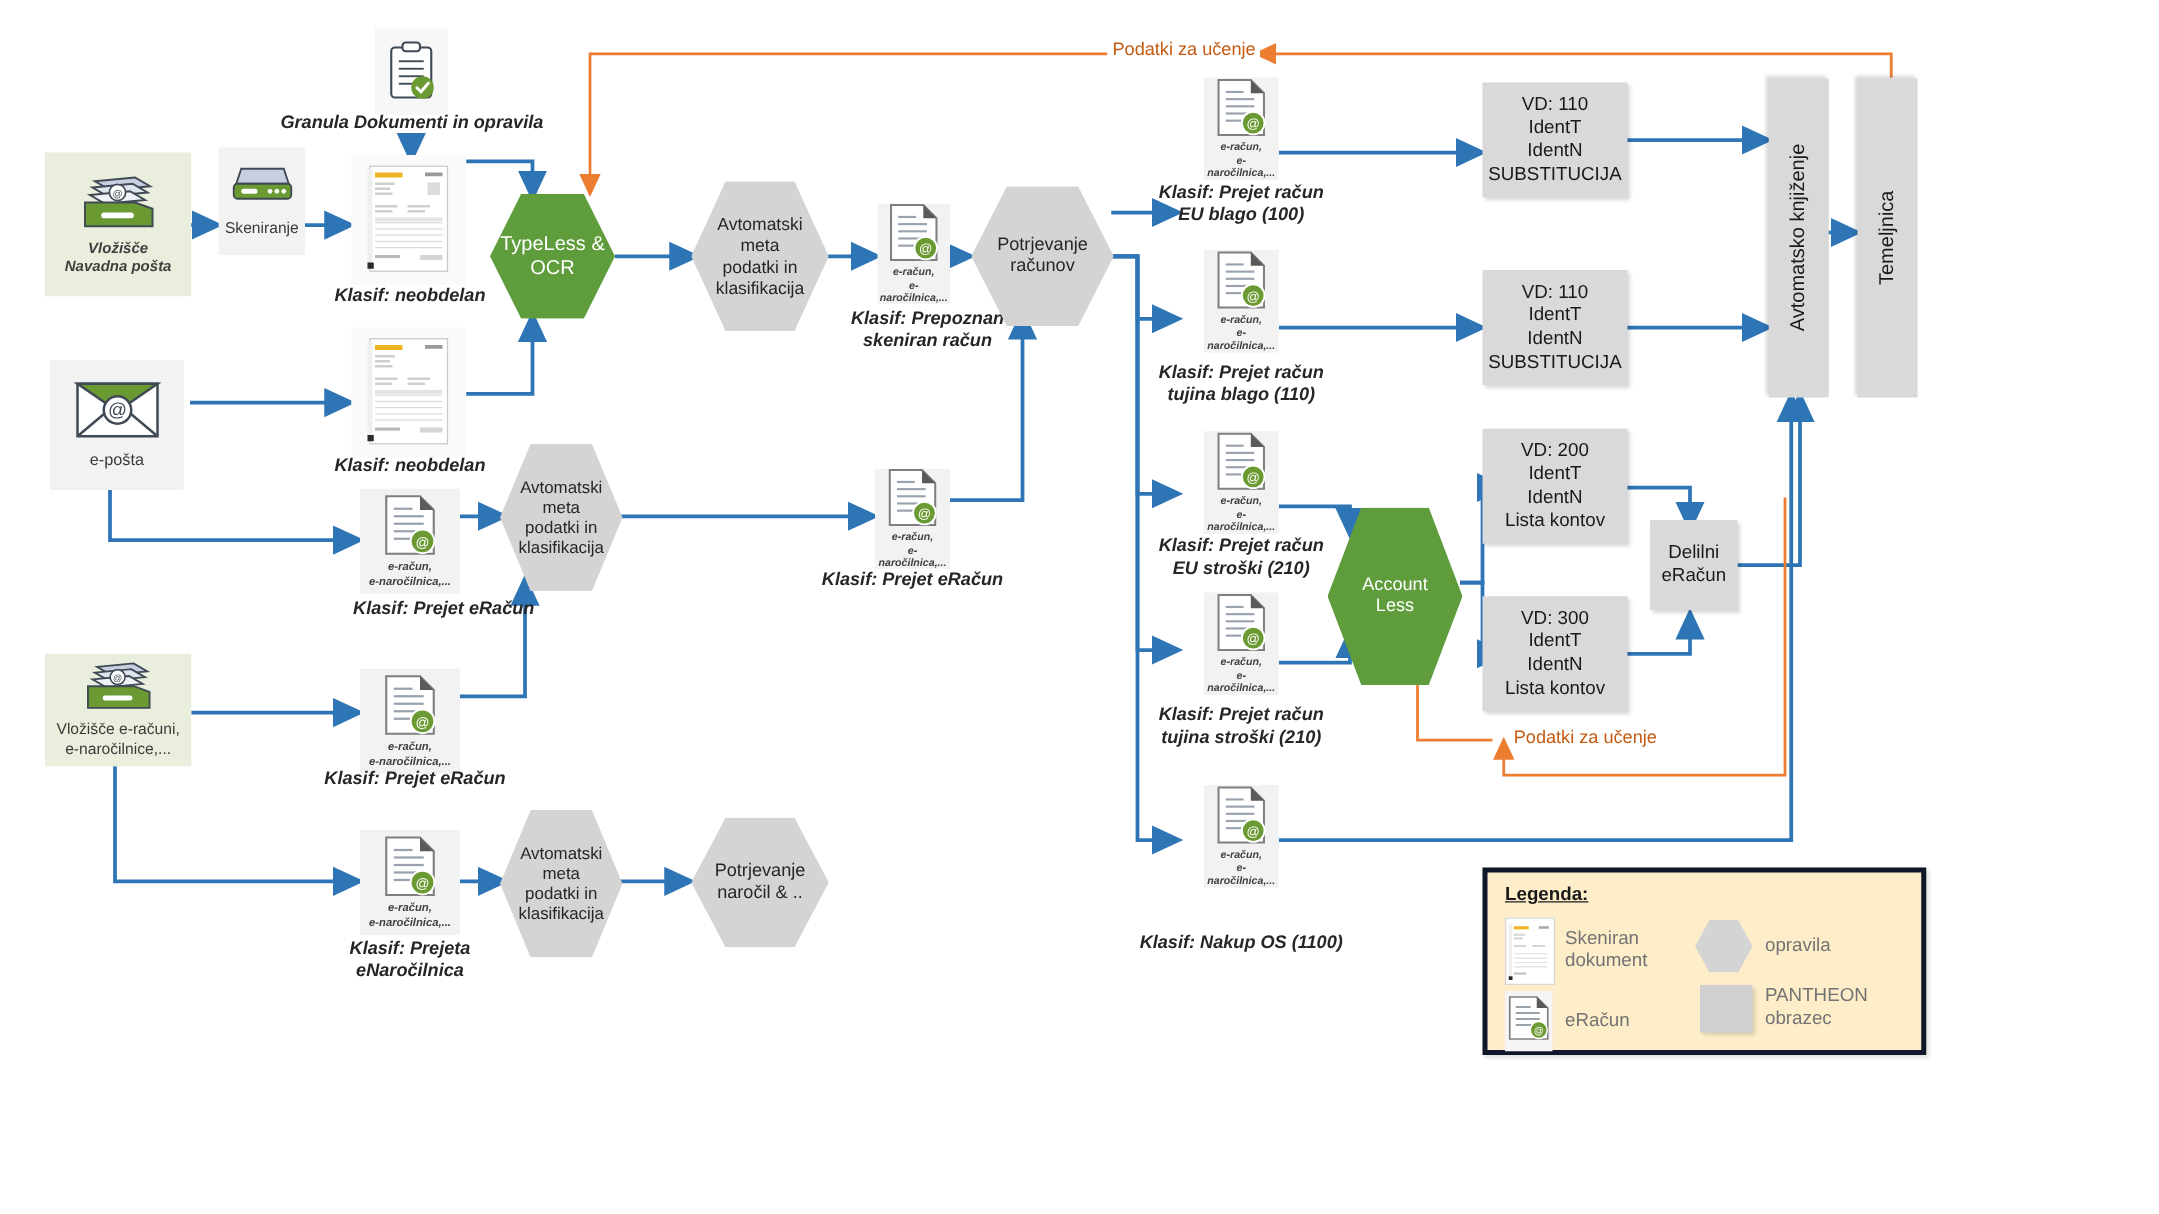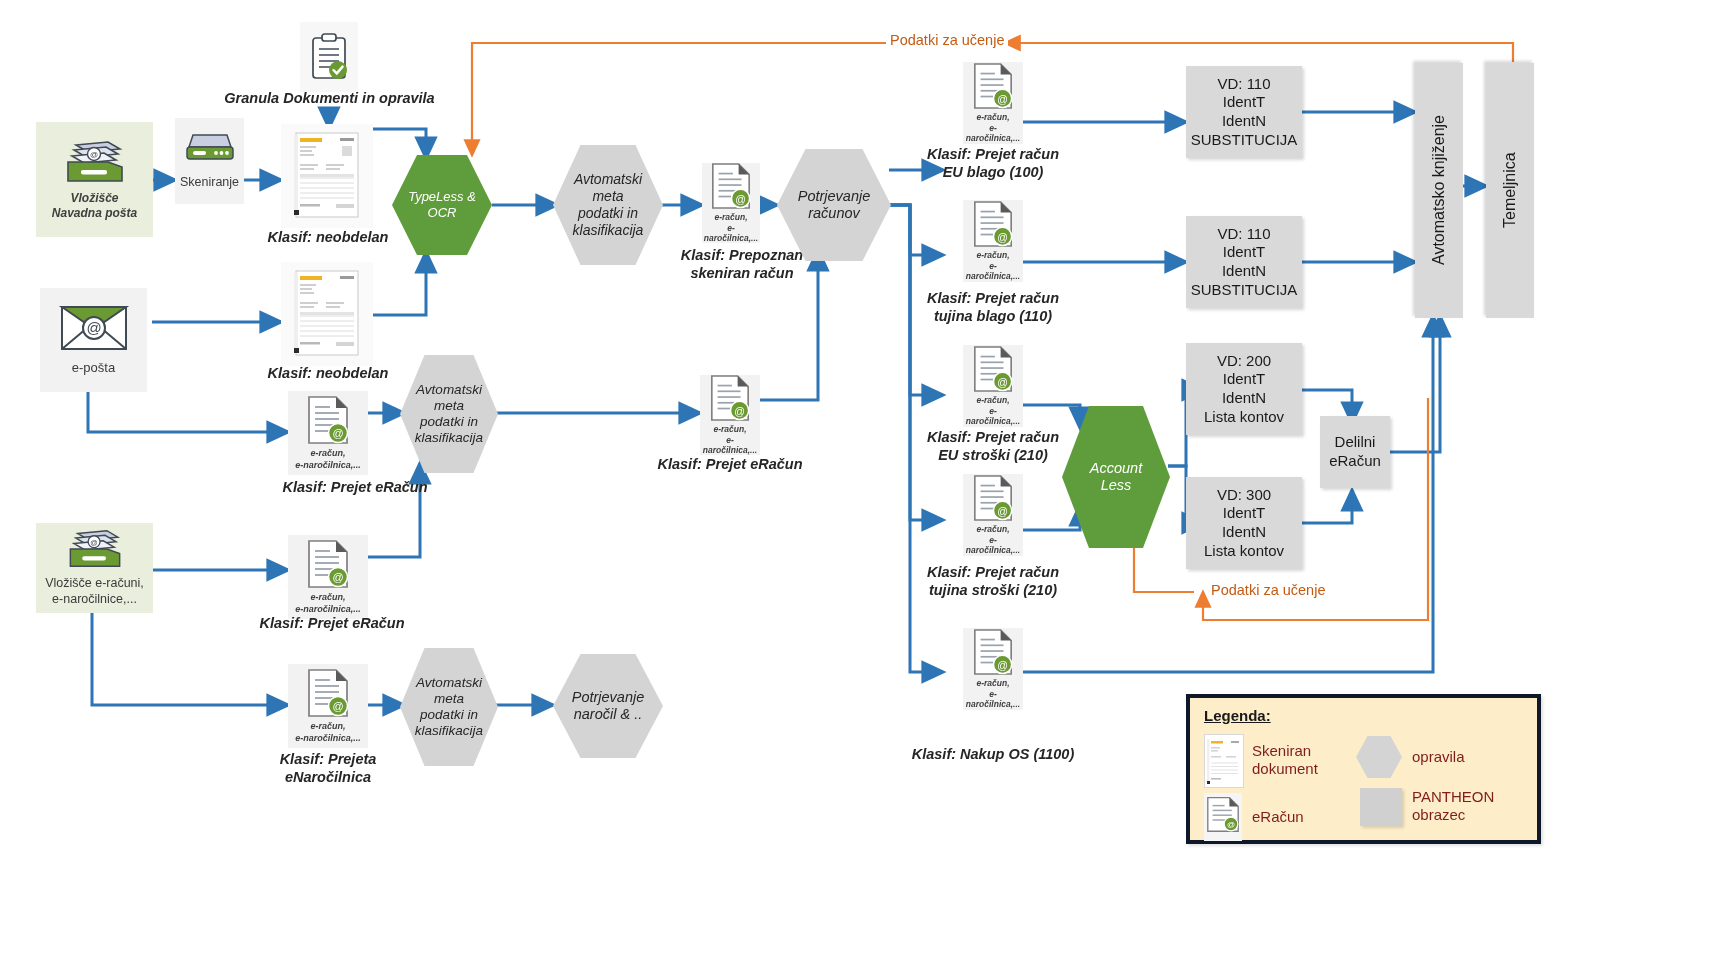--- a/index.html
+++ b/index.html
@@ -16,21 +16,20 @@
   .tile-label{
     font-size:12px;color:#404040;text-align:center;line-height:1.25;
     font-style:italic;font-weight:bold;
   }
   .tile-label.plain{font-style:normal;font-weight:normal;color:#3b3b3b;}
 
   .hexagon{
     position:absolute;display:flex;align-items:center;justify-content:center;
     text-align:center;box-sizing:border-box;
     clip-path:polygon(25% 0%,75% 0%,100% 50%,75% 100%,25% 100%,0% 50%);
-    font-style:italic;
   }
   .hexagon.grey{background:#d4d4d4;color:#262626;}
   .hexagon.green{background:#5f9c3c;color:#ffffff;}
   .hexagon span{display:block;line-height:1.2;}
 
   .pbox{
     position:absolute;background:#d9d9d9;color:#1a1a1a;
     display:flex;align-items:center;justify-content:center;text-align:center;
     box-sizing:border-box;box-shadow:2px 2px 3px rgba(0,0,0,0.16);
     line-height:1.25;
@@ -49,21 +48,21 @@
 
   
   #legend{
     position:absolute;background:#fdeec9;border:4px solid #0f172a;
     box-sizing:border-box;box-shadow:2px 2px 3px rgba(0,0,0,0.12);
   }
   #legend .ltitle{
     position:absolute;left:14px;top:9px;font-size:15px;font-weight:bold;
     color:#1a1a1a;text-decoration:underline;
   }
-  .lg-text{position:absolute;font-size:15px;color:#7f1d1d;line-height:1.2;}
+  .lg-text{position:absolute;font-size:15px;color:#737373;line-height:1.2;}
   .lg-hex{
     position:absolute;background:#d4d4d4;
     clip-path:polygon(25% 0%,75% 0%,100% 50%,75% 100%,25% 100%,0% 50%);
   }
   .lg-sq{position:absolute;background:#d0d0d0;box-shadow:2px 2px 3px rgba(0,0,0,0.14);}
   svg{display:block;overflow:visible;}
 </style>
 </head>
 <body>
 
@@ -477,21 +476,21 @@
       </g>
       <circle cx="33" cy="38" r="9.5" fill="#6a9a31" stroke="#fff" stroke-width="1.6"></circle>
       <text x="33" y="42.4" font-size="11" text-anchor="middle" fill="#fff" font-family="'Liberation Sans',sans-serif">@</text>
     </svg>
     <div class="tile-label" style="white-space:pre-line;font-size:8.5px;margin-top:2px;">e-račun,
 e-naročilnica,...</div>
   </div>
   <div class="caption" style="left:898px;top:745px;width:190px;">Klasif: Nakup OS (1100)</div>
 
   <div class="hexagon green" style="left:392px;top:155px;width:100px;height:100px;">
-    <span style="white-space:pre-line;font-size:13px;">TypeLess &amp;
+    <span style="white-space:pre-line;font-size:16px;">TypeLess &amp;
 OCR</span>
   </div>
 
   <div class="hexagon grey" style="left:553px;top:145px;width:110px;height:120px;">
     <span style="white-space:pre-line;font-size:14px;">Avtomatski
 meta
 podatki in
 klasifikacija</span>
   </div>
 

